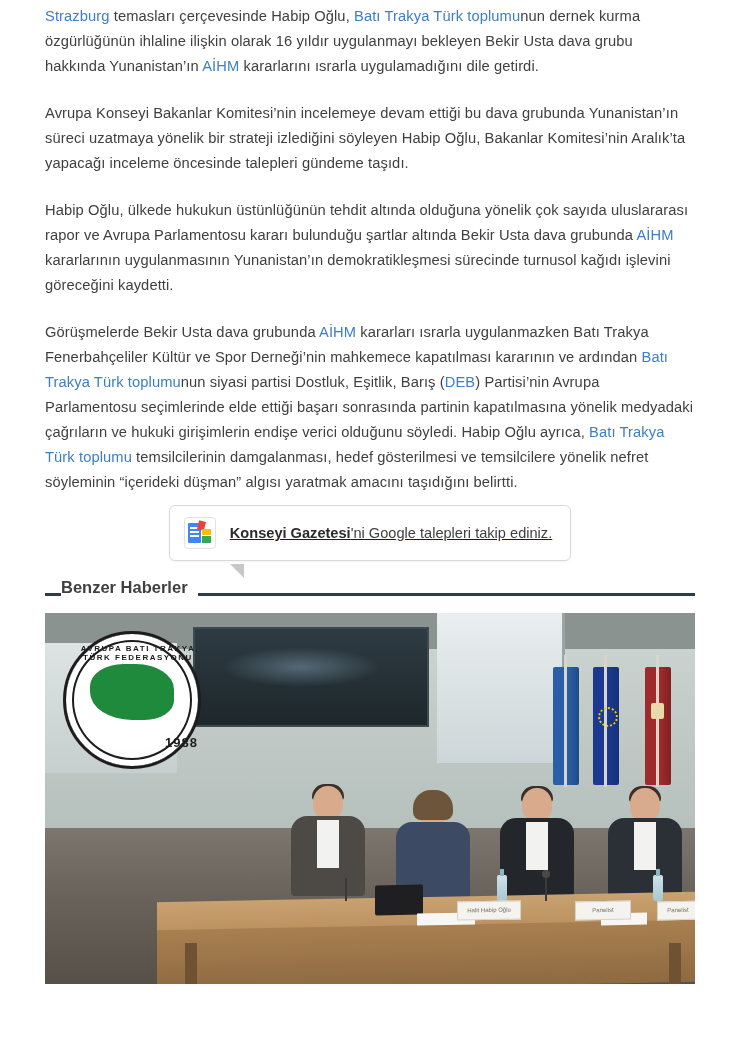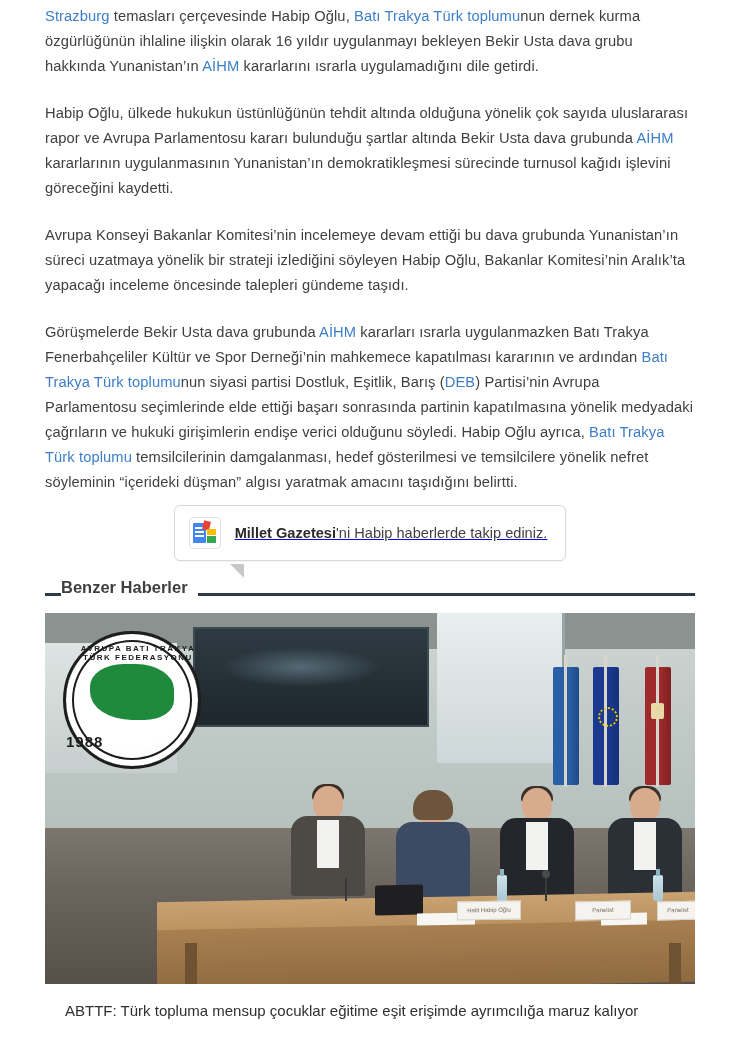--- a/index.html
+++ b/index.html
@@ -226,21 +226,21 @@
     border: 3px solid #1d1d1d;
     box-shadow: inset 0 0 0 6px #ffffff, inset 0 0 0 8px #1d1d1d;
   }
   .logo-stamp .inner {
     position: absolute; left: 24px; top: 30px; width: 84px; height: 56px;
     background: #1f8a3b;
     border-radius: 40% 45% 35% 50%;
   }
   .logo-stamp .year {
     position: absolute; left: 0; right: 0; bottom: 16px;
-    text-align: left; font-size: 15px; font-weight: bold; color: #1d1d1d;
+    text-align: right; font-size: 13px; font-weight: bold; color: #1d1d1d;
     letter-spacing: 1px;
   }
   .logo-stamp .arc {
     position: absolute; left: 12px; right: 0; top: 10px;
     text-align: center; font-size: 8px; font-weight: bold; color: #1d1d1d;
     letter-spacing: 1.5px;
   }
 
   .table-top {
     position: absolute; left: 112px; top: 284px; width: 540px; height: 34px;
@@ -336,35 +336,35 @@
     line-height: 22px;
   }
 </style>
 </head>
 <body>
 
 <div class="page">
 
   <div class="article-body">
     <p class="para first"><a class="inline-link" href="#">Strazburg</a><span> temasları çerçevesinde Habip Oğlu, </span><a class="inline-link" href="#">Batı Trakya Türk toplumu</a><span>nun dernek kurma özgürlüğünün ihlaline ilişkin olarak 16 yıldır uygulanmayı bekleyen Bekir Usta dava grubu hakkında Yunanistan’ın </span><a class="inline-link" href="#">AİHM</a><span> kararlarını ısrarla uygulamadığını dile getirdi.</span></p>
+    <p class="para"><span>Avrupa Konseyi Bakanlar Komitesi’nin incelemeye devam ettiği bu dava grubunda Yunanistan’ın süreci uzatmaya yönelik bir strateji izlediğini söyleyen Habip Oğlu, Bakanlar Komitesi’nin Aralık’ta yapacağı inceleme öncesinde talepleri gündeme taşıdı.</span></p>
     <p class="para"><span>Habip Oğlu, ülkede hukukun üstünlüğünün tehdit altında olduğuna yönelik çok sayıda uluslararası rapor ve Avrupa Parlamentosu kararı bulunduğu şartlar altında Bekir Usta dava grubunda </span><a class="inline-link" href="#">AİHM</a><span> kararlarının uygulanmasının Yunanistan’ın demokratikleşmesi sürecinde turnusol kağıdı işlevini göreceğini kaydetti.</span></p>
-    <p class="para"><span>Avrupa Konseyi Bakanlar Komitesi’nin incelemeye devam ettiği bu dava grubunda Yunanistan’ın süreci uzatmaya yönelik bir strateji izlediğini söyleyen Habip Oğlu, Bakanlar Komitesi’nin Aralık’ta yapacağı inceleme öncesinde talepleri gündeme taşıdı.</span></p>
     <p class="para"><span>Görüşmelerde Bekir Usta dava grubunda </span><a class="inline-link" href="#">AİHM</a><span> kararları ısrarla uygulanmazken Batı Trakya Fenerbahçeliler Kültür ve Spor Derneği’nin mahkemece kapatılması kararının ve ardından </span><a class="inline-link" href="#">Batı Trakya Türk toplumu</a><span>nun siyasi partisi Dostluk, Eşitlik, Barış (</span><a class="inline-link" href="#">DEB</a><span>) Partisi’nin Avrupa Parlamentosu seçimlerinde elde ettiği başarı sonrasında partinin kapatılmasına yönelik medyadaki çağrıların ve hukuki girişimlerin endişe verici olduğunu söyledi. Habip Oğlu ayrıca, </span><a class="inline-link" href="#">Batı Trakya Türk toplumu</a><span> temsilcilerinin damgalanması, hedef gösterilmesi ve temsilcilere yönelik nefret söyleminin “içerideki düşman” algısı yaratmak amacını taşıdığını belirtti.</span></p>
   </div>
 
   <div class="gnews-wrap">
     <a class="gnews-box" href="#">
       <span class="gnews-icon">
         <span class="blue"></span>
         <span class="lines"></span>
         <span class="red"></span>
         <span class="yellow"></span>
         <span class="green"></span>
       </span>
-      <span class="gnews-text"><b>Millet Gazetesi</b><span>'ni Habip haberlerde takip ediniz.</span></span>
+      <span class="gnews-text"><b>Konseyi Gazetesi</b><span>'ni Google talepleri takip ediniz.</span></span>
     </a>
   </div>
 
   <div class="related-head">
     <div class="related-title">Benzer Haberler</div>
     <div class="related-tick"></div>
     <div class="related-rule"></div>
   </div>
 
   <div class="related-card">
@@ -432,17 +432,16 @@
       <div class="nameplate" style="left:612px; width:40px;">Panelist</div>
 
       <div class="logo-stamp">
         <div class="arc">AVRUPA BATI TRAKYA TÜRK FEDERASYONU</div>
         <div class="inner"></div>
         <div class="year">1988</div>
       </div>
     </div>
 
     <div class="card-meta">
-      <div class="card-title">ABTTF: Türk topluma mensup çocuklar eğitime eşit erişimde ayrımcılığa maruz kalıyor</div>
     </div>
   </div>
 
 </div>
 
 </body></html>

